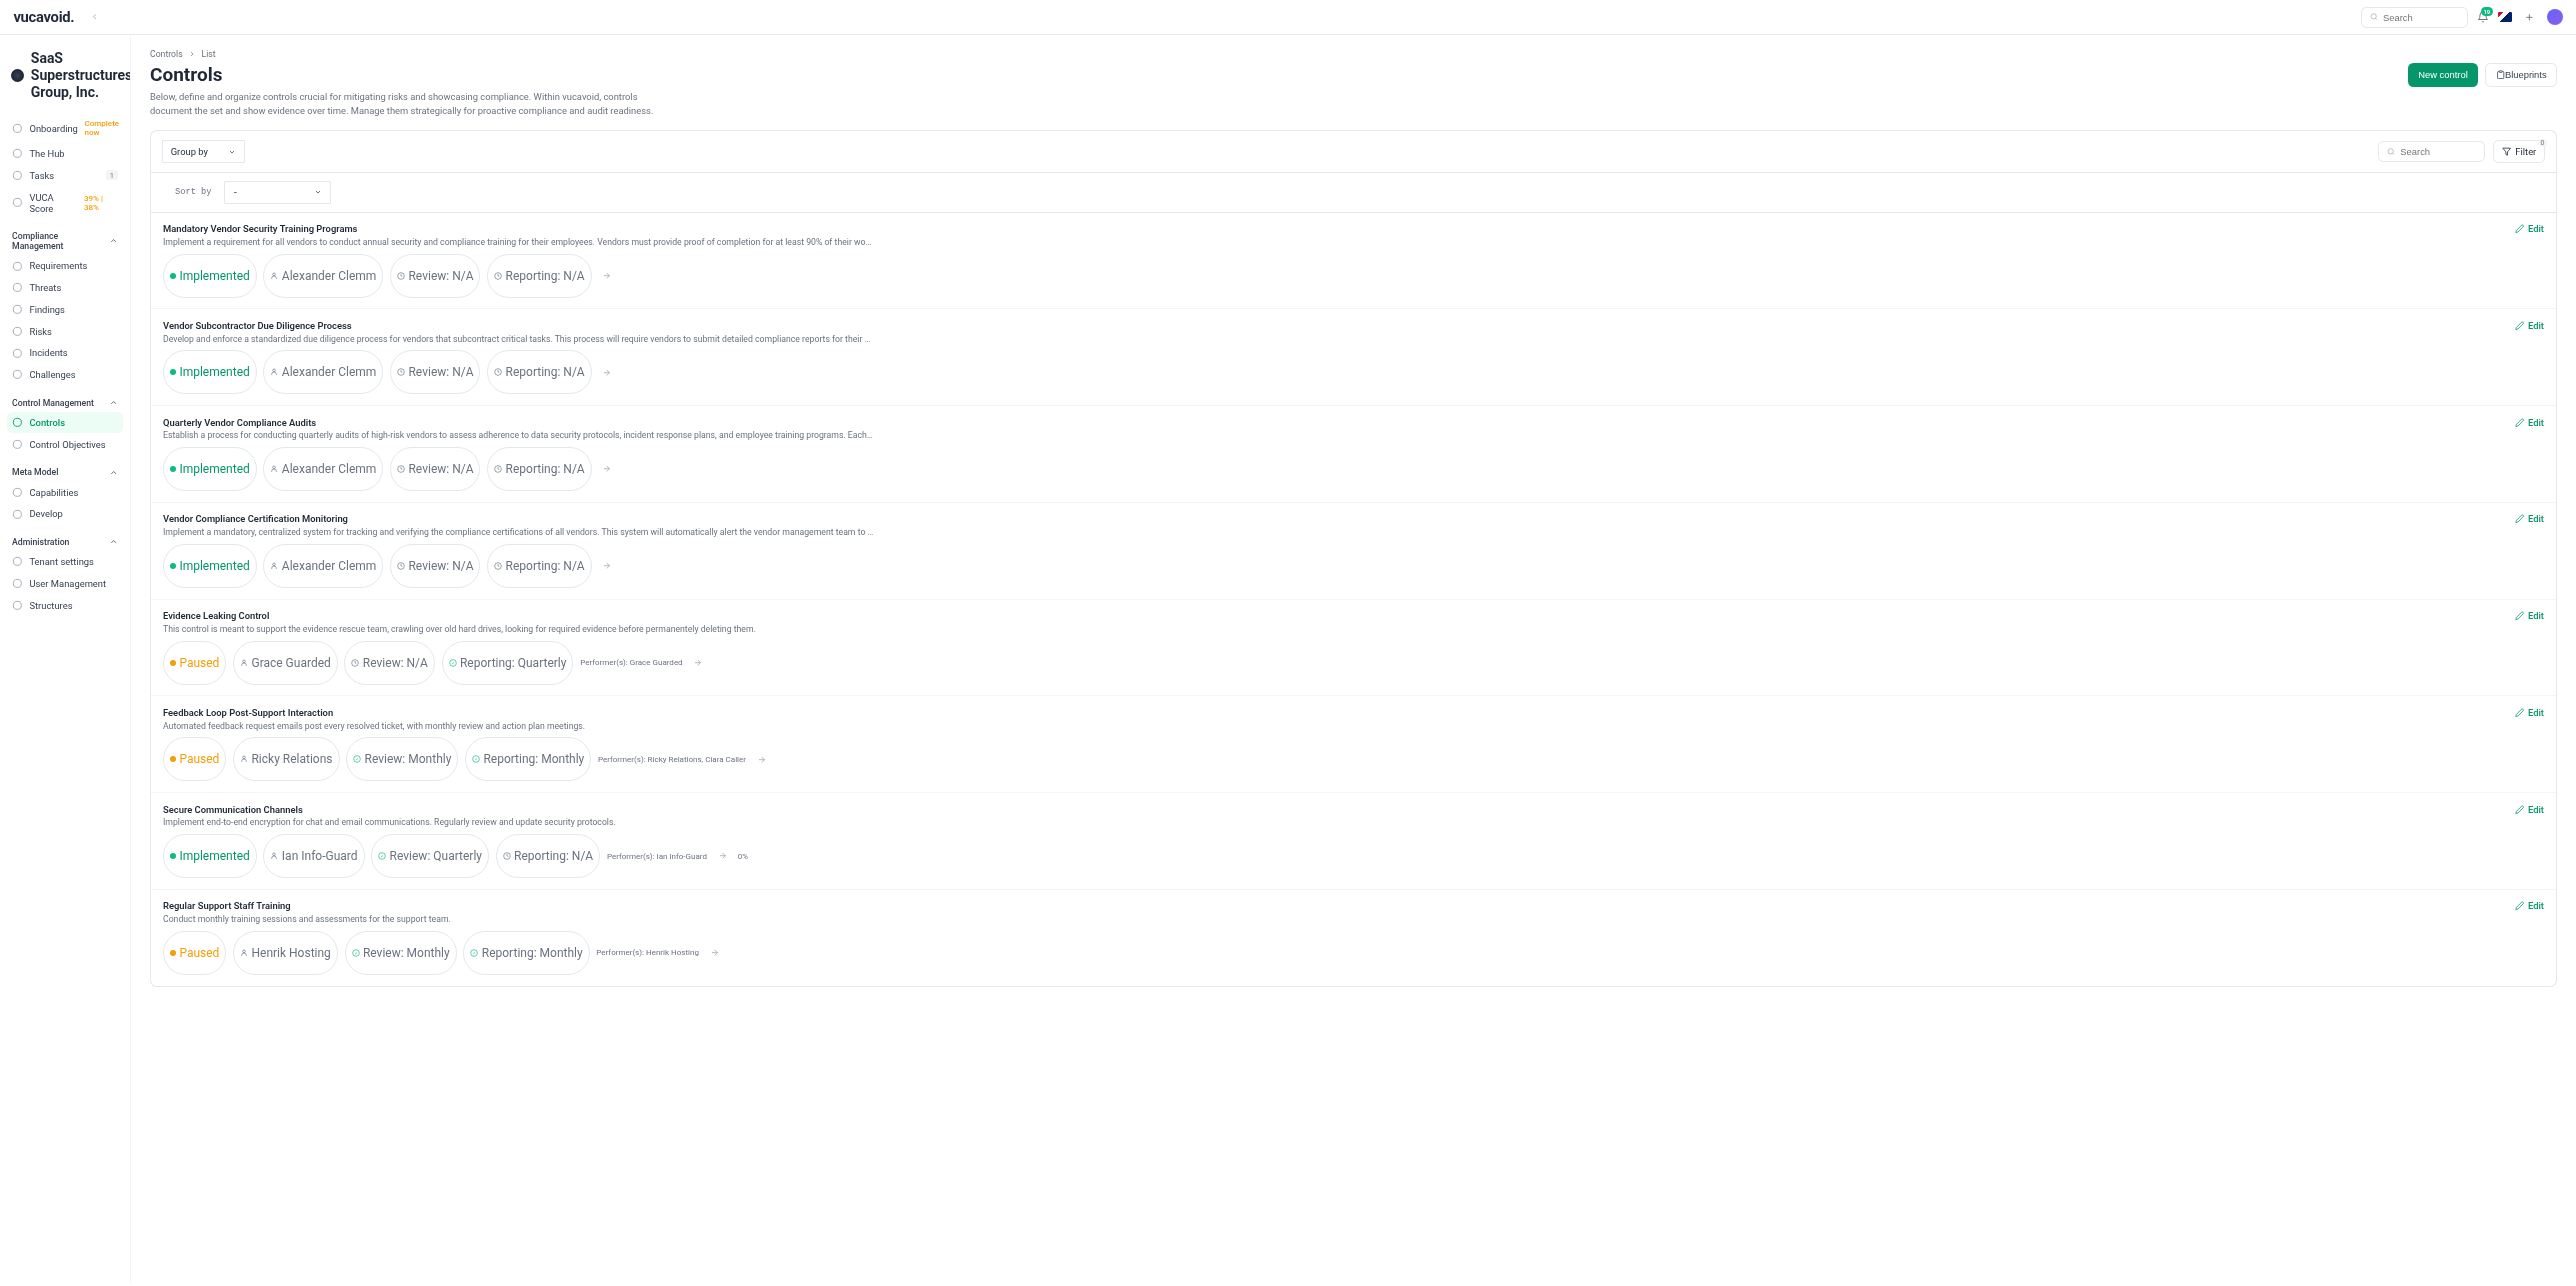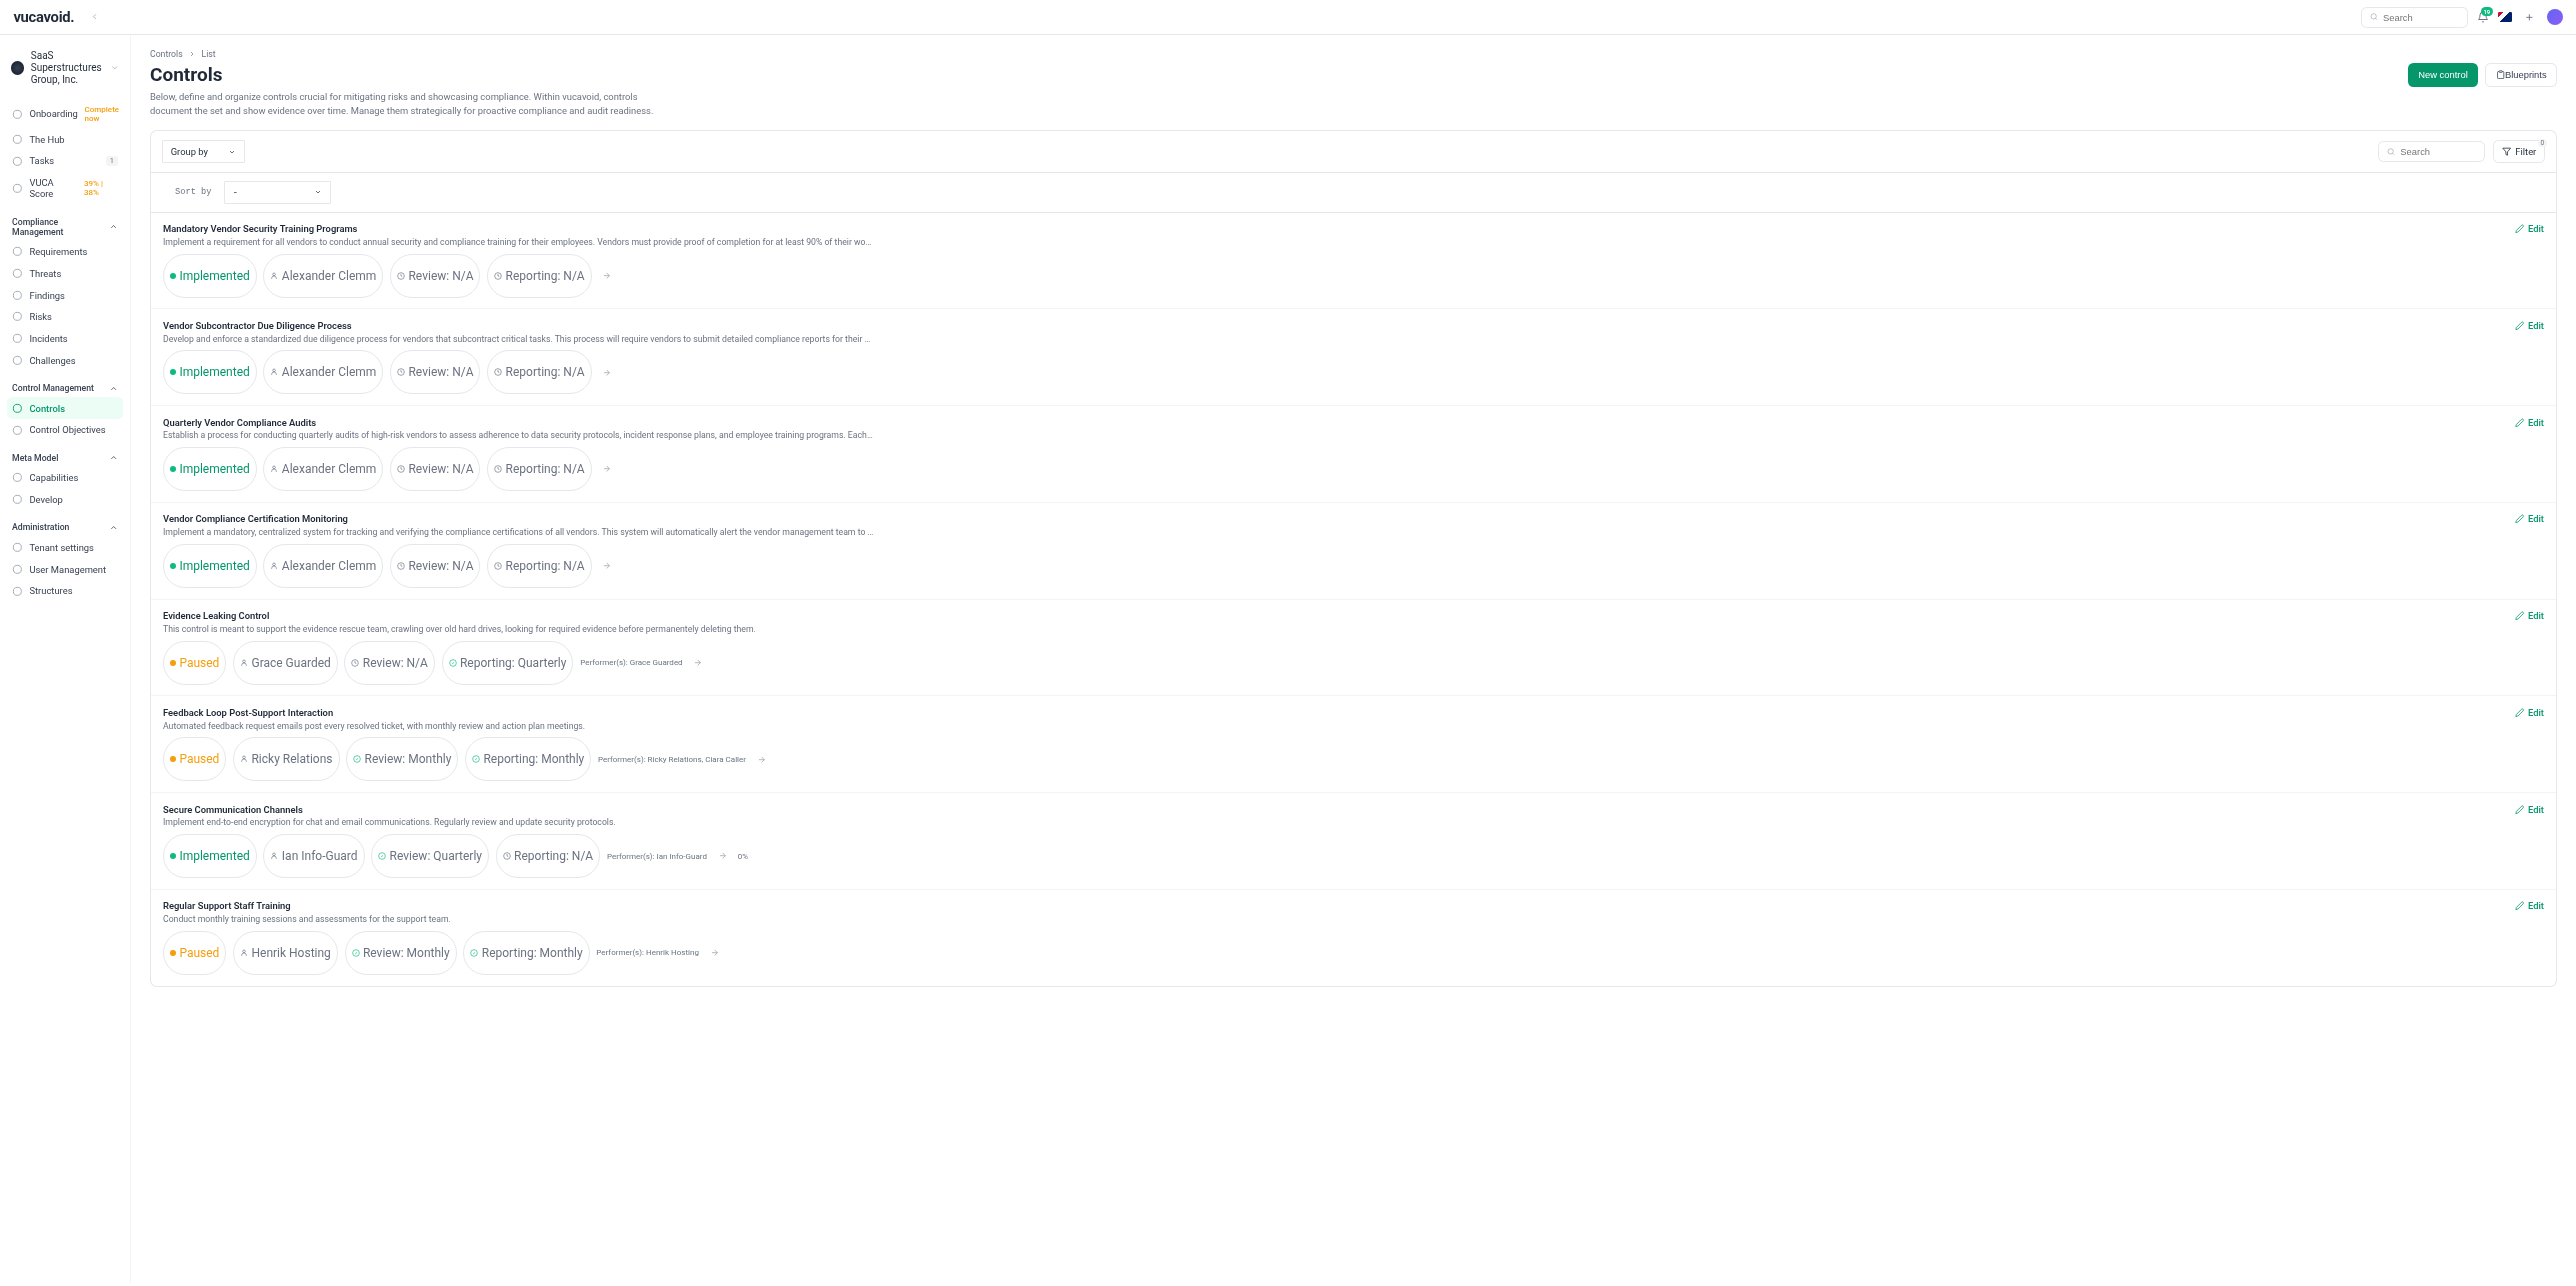--- a/index.html
+++ b/index.html
@@ -13,21 +13,21 @@
 .search-global input { border: none; outline: none; font-size: 9.4px; width: 100%; color: #1f2937; }
 .bell-wrap { position: relative; cursor: pointer; color: #6b7280; }
 .badge-count { position: absolute; top: -4px; right: -4px; background: #10b981; color: #fff; font-size: 6px; font-weight: 600; padding: 0.7px 2.7px; border-radius: 5.4px; }
 .flag { width: 13.4px; height: 9.4px; display: inline-block; background: linear-gradient(135deg,#c8102e 25%,#fff 25%,#fff 50%,#012169 50%); border-radius:1.3px; }
 .plus-btn { color: #6b7280; cursor: pointer; padding: 2.7px; }
 .avatar { width: 16px; height: 16px; border-radius: 50%; background: linear-gradient(135deg,#6366f1,#8b5cf6); }
 .layout { display: flex; height: calc(100vh - 38px); }
 .sidebar { width: 131px; border-right: 0.7px solid #f3f4f6; padding: 12px 6.7px; overflow-y: auto; flex-shrink: 0; }
 .tenant { display: flex; align-items: center; gap: 6.7px; padding: 2.7px 4px 13.4px 4px; }
 .tenant-icon { width: 13.4px; height: 13.4px; border-radius: 50%; background: radial-gradient(circle,#374151,#111827); flex-shrink: 0; }
-.tenant-name { font-size: 10px; font-weight: 400; line-height: 1.2; }
+.tenant-name { font-size: 14px; font-weight: 700; line-height: 1.2; }
 .tenant-chevron { margin-left: auto; color: #9ca3af; }
 .side-item { display: flex; align-items: center; gap: 6.7px; padding: 5.4px 5.4px; border-radius: 5.4px; cursor: pointer; font-size: 9.4px; color: #374151; }
 .side-item.active { background: #ecfdf5; color: #059669; font-weight: 500; }
 .side-icon { width: 10.7px; height: 10.7px; color: #9ca3af; flex-shrink: 0; display: flex; align-items: center; justify-content: center; }
 .side-item.active .side-icon { color: #059669; }
 .side-badge-orange { margin-left: auto; color: #f59e0b; font-size: 8px; font-weight: 500; }
 .side-badge-count { margin-left: auto; background: #f3f4f6; color: #6b7280; font-size: 7.4px; padding: 0.7px 4px; border-radius: 2.7px; }
 .side-badge-score { margin-left: auto; color: #f59e0b; font-size: 8px; font-weight: 500; }
 .section-header { display: flex; align-items: center; justify-content: space-between; font-size: 8.7px; font-weight: 500; color: #374151; padding: 12px 5.4px 4px 5.4px; cursor: pointer; }
 .main { flex: 1; padding: 13.4px 19px; overflow-y: auto; }

